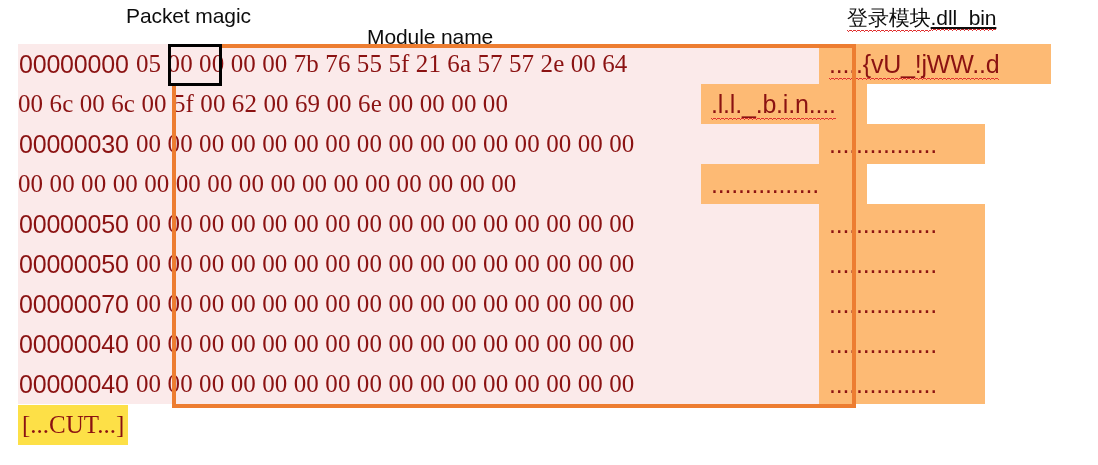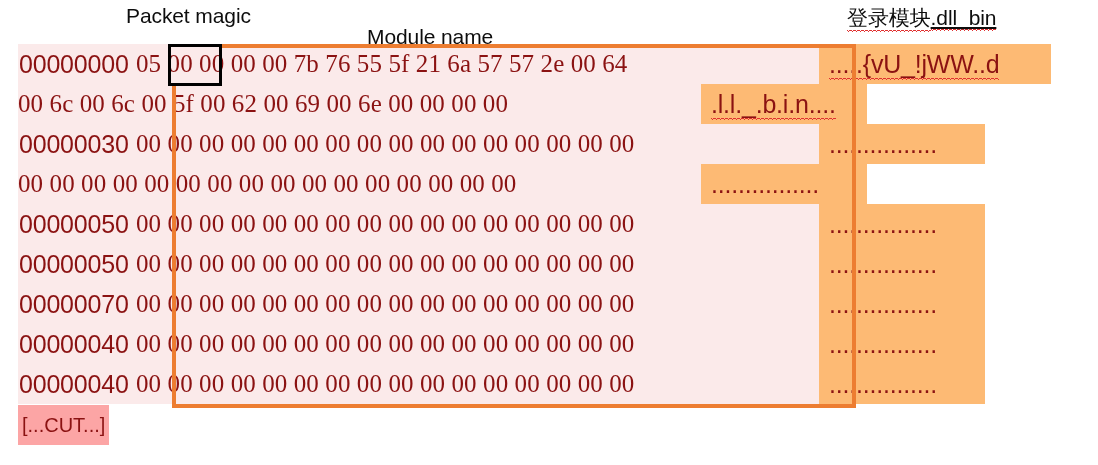--- a/index.html
+++ b/index.html
@@ -99,28 +99,29 @@
   .col-ascii.narrow { min-width: 166px; }
 
   
   .cut-row {
     position: relative;
     height: 42px;
     display: flex;
     align-items: center;
   }
   .cut-text {
-    background: #fca5a5;
+    background: #fde047;
     height: 40px;
     line-height: 40px;
     padding-left: 4px;
     padding-right: 4px;
     box-sizing: border-box;
     color: #8b1212;
-    font-size: 20px;
+    font-size: 25px;
+    font-family: Liberation Serif, serif;
   }
 
   
   
   #magic-box {
     position: absolute;
     left: 168px;
     top: 44px;
     width: 54px;
     height: 42px;

